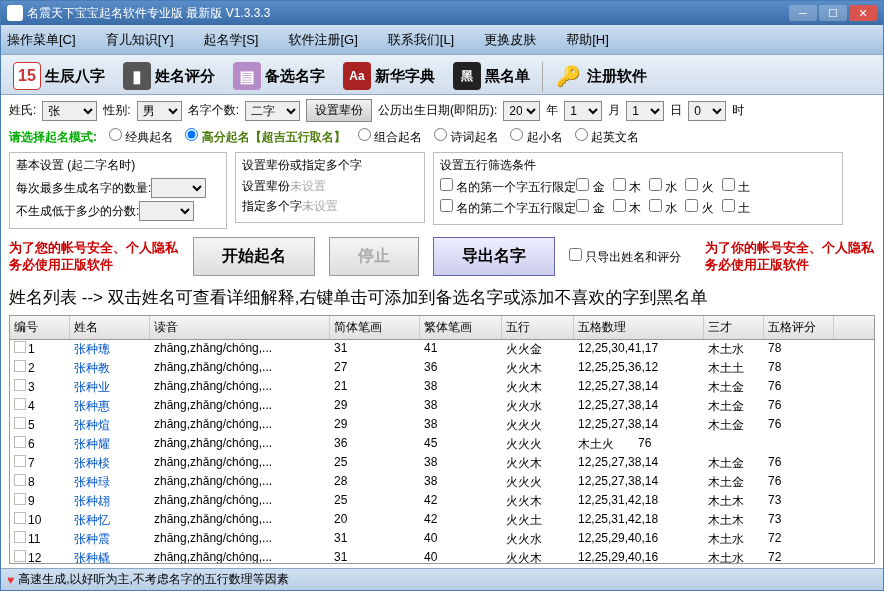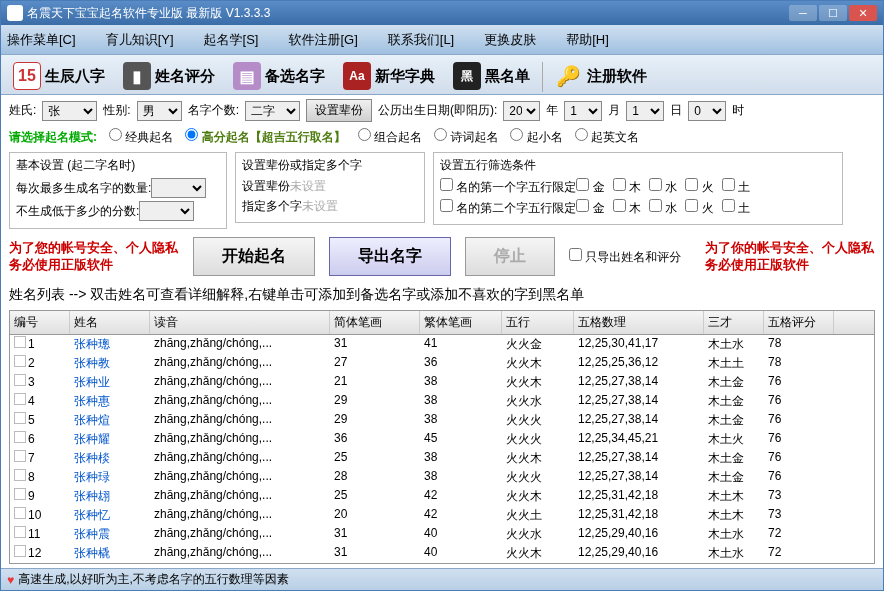--- a/index.html
+++ b/index.html
@@ -43,21 +43,21 @@
 .panel-row { display: flex; align-items: center; margin: 3px 0; font-size: 12px; }
 .panel select { border: 1px solid #888; width: 55px; height: 20px; }
 .gray { color: #aaa; }
 
 .row-action { display: flex; align-items: center; gap: 14px; padding: 4px 0; }
 .warn-txt { color: #c00; font-weight: bold; font-size: 13px; line-height: 1.3; width: 170px; }
 .big-btn { padding: 8px 28px; font-size: 16px; font-weight: bold; background: linear-gradient(#f5f5f5,#ddd); border: 1px solid #999; cursor: pointer; }
 .big-btn.disabled { color: #aaa; }
 .big-btn.export { background: linear-gradient(#eef,#cce); border-color: #66a; }
 
-.hint-line { font-size: 14px; padding: 2px 0; }
+.hint-line { font-size: 17px; padding: 2px 0; }
 
 .table-wrap { flex: 1; border: 1px solid #999; overflow: auto; display: flex; flex-direction: column; min-height: 0; }
 .table-head { display: flex; border-bottom: 1px solid #999; background: linear-gradient(#f5f5f5,#e0e0e0); font-size: 12px; }
 .table-head div { padding: 3px 4px; border-right: 1px solid #ccc; }
 .table-body { flex: 1; overflow-y: auto; }
 .trow { display: flex; font-size: 12px; padding: 0 0; }
 .trow div { padding: 1px 4px; overflow: hidden; white-space: nowrap; }
 .trow .file-ico { width: 12px; height: 12px; border: 1px solid #bbb; display: inline-block; margin-right: 2px; background: #fff; }
 .c0{width:60px;} .c1{width:80px;} .c2{width:180px;} .c3{width:90px;} .c4{width:82px;} .c5{width:72px;} .c6{width:130px;} .c7{width:60px;} .c8{width:70px;}
 .name-cell { color: #0055cc; }
@@ -193,22 +193,22 @@
               <label><input type="checkbox" style=""> 火</label>
               <label><input type="checkbox" style=""> 土</label>
             </span>
         </div>
       </div>
     </div>
 
     <div class="row-action">
       <div class="warn-txt">为了您的帐号安全、个人隐私  务必使用正版软件</div>
       <button class="big-btn">开始起名</button>
+      <button class="big-btn disabled">停止</button>
       <button class="big-btn export">导出名字</button>
-      <button class="big-btn disabled">停止</button>
       <label><input type="checkbox" style=""> <span>只导出姓名和评分</span></label>
       <div class="warn-txt" style="margin-left:auto">为了你的帐号安全、个人隐私  务必使用正版软件</div>
     </div>
 
     <div class="hint-line">姓名列表 --&gt; 双击姓名可查看详细解释,右键单击可添加到备选名字或添加不喜欢的字到黑名单</div>
 
     <div class="table-wrap">
       <div class="table-head">
         <div class="c0">编号</div>
         <div class="c1">姓名</div>
@@ -276,21 +276,20 @@
             <div class="c7">木土金</div>
             <div class="c8">76</div>
           </div>
           <div class="trow">
             <div class="c0"><span class="file-ico"></span>6</div>
             <div class="c1 name-cell">张种耀</div>
             <div class="c2">zhāng,zhǎng/chóng,...</div>
             <div class="c3">36</div>
             <div class="c4">45</div>
             <div class="c5">火火火</div>
-            <div class="c6">12,25,34,45,21</div>
             <div class="c7">木土火</div>
             <div class="c8">76</div>
           </div>
           <div class="trow">
             <div class="c0"><span class="file-ico"></span>7</div>
             <div class="c1 name-cell">张种棪</div>
             <div class="c2">zhāng,zhǎng/chóng,...</div>
             <div class="c3">25</div>
             <div class="c4">38</div>
             <div class="c5">火火木</div>

